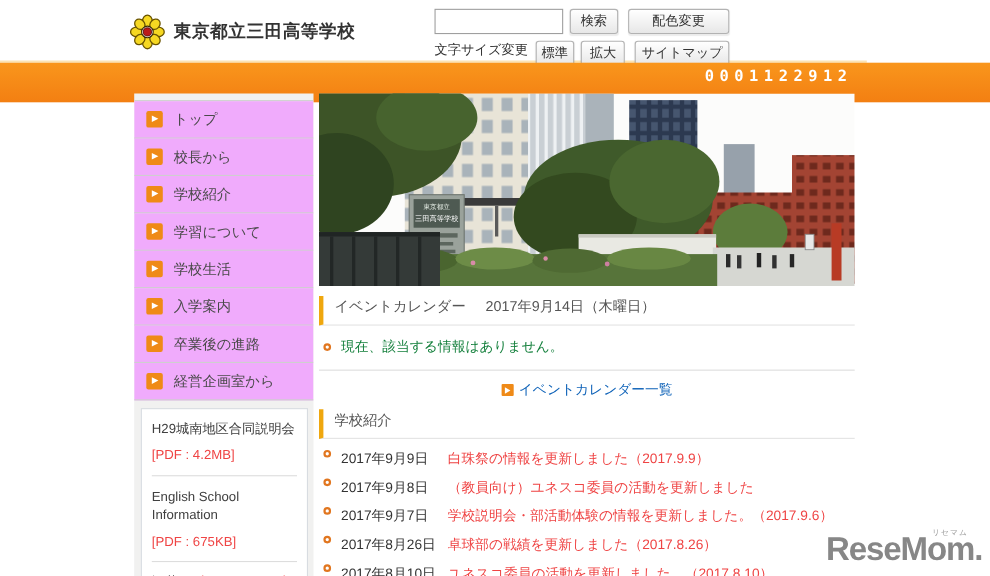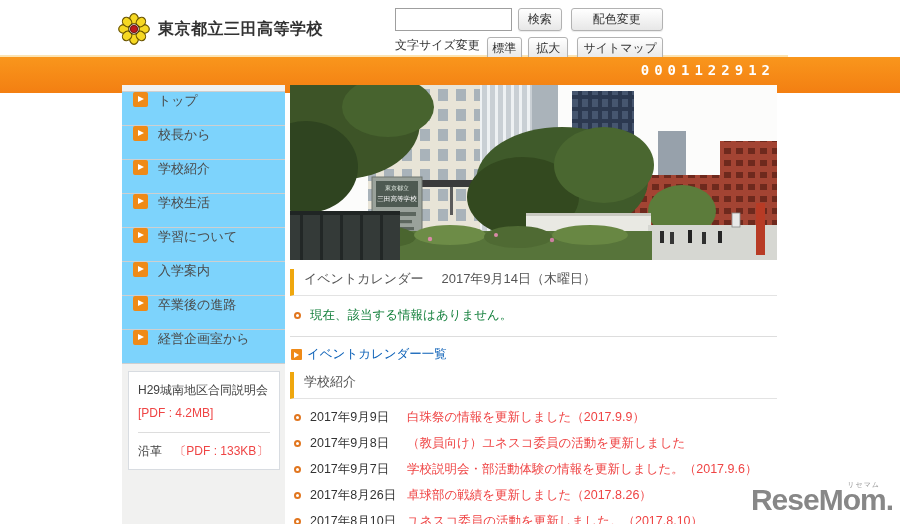--- a/index.html
+++ b/index.html
@@ -21,47 +21,47 @@
   .btn-std{width:38px;margin-right:6px}
   .btn-big{width:44px;margin-right:9px}
 
   
   .orange-bar{position:absolute;left:0;top:57px;width:900px;height:36px;background:linear-gradient(#f9961c,#f37f12)}
   .counter{position:absolute;right:125px;top:5px;color:#fff;font-weight:bold;font-family:"DejaVu Sans Mono","Liberation Mono",monospace;font-size:14px;letter-spacing:5px}
 
   
   .sidebar{position:absolute;left:122px;top:85px;width:163px;height:439px;background:#f1f1f0;overflow:hidden}
   .menu-sliver{height:7px;border-bottom:1px solid #cfcfcf}
-  .menu-item{height:34px;display:flex;align-items:flex-start;padding-left:11px;border-bottom:1px solid #cfcfcf;cursor:pointer;background:#7dd3fc}
+  .menu-item{height:34px;display:flex;align-items:center;padding-left:11px;border-bottom:1px solid #cfcfcf;cursor:pointer;background:#f0abfc}
   .arrow-icon{width:15px;height:15px;background:#ef8a17;border-radius:2px;margin-right:10px;position:relative;flex:none}
   .arrow-icon::after{content:"";position:absolute;left:5px;top:4px;border-left:6px solid #fff;border-top:3.5px solid transparent;border-bottom:3.5px solid transparent}
   .menu-label{font-size:13px;color:#4a4a4a}
   .doc-box{margin:7px 5px 0 6px;background:#fff;border:1px solid #d8dce1;padding:0 9px}
   .doc-item{padding:10px 0 9px;border-bottom:1px solid #ddd;font-size:12px;line-height:1.45;word-break:keep-all;overflow:hidden;white-space:normal}
   .doc-item:last-child{border-bottom:none}
   .doc-link{color:#404040;cursor:pointer;text-decoration:none}
   .doc-size{color:#ef4444;display:block;margin-top:6px;white-space:nowrap}
   .doc-size.inline{display:inline;margin-left:9px}
 
   
   .main{position:absolute;left:290px;top:85px;width:487px}
   .photo{width:487px;height:175px;display:block}
 
   .section{margin-top:9px}
   .section-title{display:flex;align-items:center;border-left:4px solid #efa70e;padding:1px 0 7px 10px;font-size:13px;color:#555;border-bottom:1px solid #e3e3e3}
   .evt-date{margin-left:18px}
   .row-empty{display:flex;align-items:center;padding:11px 2px 12px 4px;border-bottom:1px solid #ddd;font-size:12.5px;color:#15803d}
   .ring{width:7px;height:7px;border:2px solid #e1761f;border-radius:50%;margin-right:9px;flex:none;background:#fff}
-  .list-link-row{display:flex;justify-content:flex-start;align-items:center;padding:9px 1px 0}
+  .list-link-row{display:flex;justify-content:center;align-items:center;padding:9px 1px 0}
   .sq-icon{width:11px;height:11px;background:#ef8a17;border-radius:1px;margin-right:5px;position:relative;flex:none}
   .sq-icon::after{content:"";position:absolute;left:3px;top:2.5px;border-left:5px solid #fff;border-top:3px solid transparent;border-bottom:3px solid transparent}
   .list-link{font-size:12.5px;color:#0e62b8;cursor:pointer;text-decoration:none}
 
   .news-list{padding-top:5px}
-  .news-item{display:flex;align-items:center;padding:4.5px 2px;font-size:12.5px}
+  .news-item{display:flex;align-items:flex-start;padding:4.5px 2px;font-size:12.5px}
   .news-item .ring{margin-left:2px}
   .news-date{color:#333;width:97px;flex:none}
   .news-link{color:#ef4444;cursor:pointer;text-decoration:none}
 
   
   .watermark{position:absolute;right:7px;bottom:9px;font-weight:bold;font-size:30px;color:#878787;letter-spacing:-1px;line-height:1}
   .watermark .ruby{position:absolute;top:-4px;right:13px;font-size:7px;font-weight:normal;color:#9a9a9a;letter-spacing:1px}
 </style>
 </head>
 <body>
@@ -114,43 +114,47 @@
   <div class="menu-item">
     <span class="arrow-icon"></span>
     <span class="menu-label">校長から</span>
   </div>
   <div class="menu-item">
     <span class="arrow-icon"></span>
     <span class="menu-label">学校紹介</span>
   </div>
   <div class="menu-item">
     <span class="arrow-icon"></span>
+    <span class="menu-label">学習について</span>
+  </div>
+  <div class="menu-item">
+    <span class="arrow-icon"></span>
     <span class="menu-label">学校生活</span>
-  </div>
-  <div class="menu-item">
-    <span class="arrow-icon"></span>
-    <span class="menu-label">学習について</span>
   </div>
   <div class="menu-item">
     <span class="arrow-icon"></span>
     <span class="menu-label">入学案内</span>
   </div>
   <div class="menu-item">
     <span class="arrow-icon"></span>
     <span class="menu-label">卒業後の進路</span>
   </div>
   <div class="menu-item">
     <span class="arrow-icon"></span>
     <span class="menu-label">経営企画室から</span>
   </div>
 
   <div class="doc-box">
     <div class="doc-item">
       <a class="doc-link">H29城南地区合同説明会</a>
       <span class="doc-size">[PDF : 4.2MB]</span>
+    </div>
+    <div class="doc-item">
+      <a class="doc-link">English School Information</a>
+      <span class="doc-size">[PDF : 675KB]</span>
     </div>
     <div class="doc-item">
       <a class="doc-link">沿革</a>
       <span class="doc-size inline">〔PDF : 133KB〕</span>
     </div>
 
   </div>
 </div>
 
 <div class="main">

